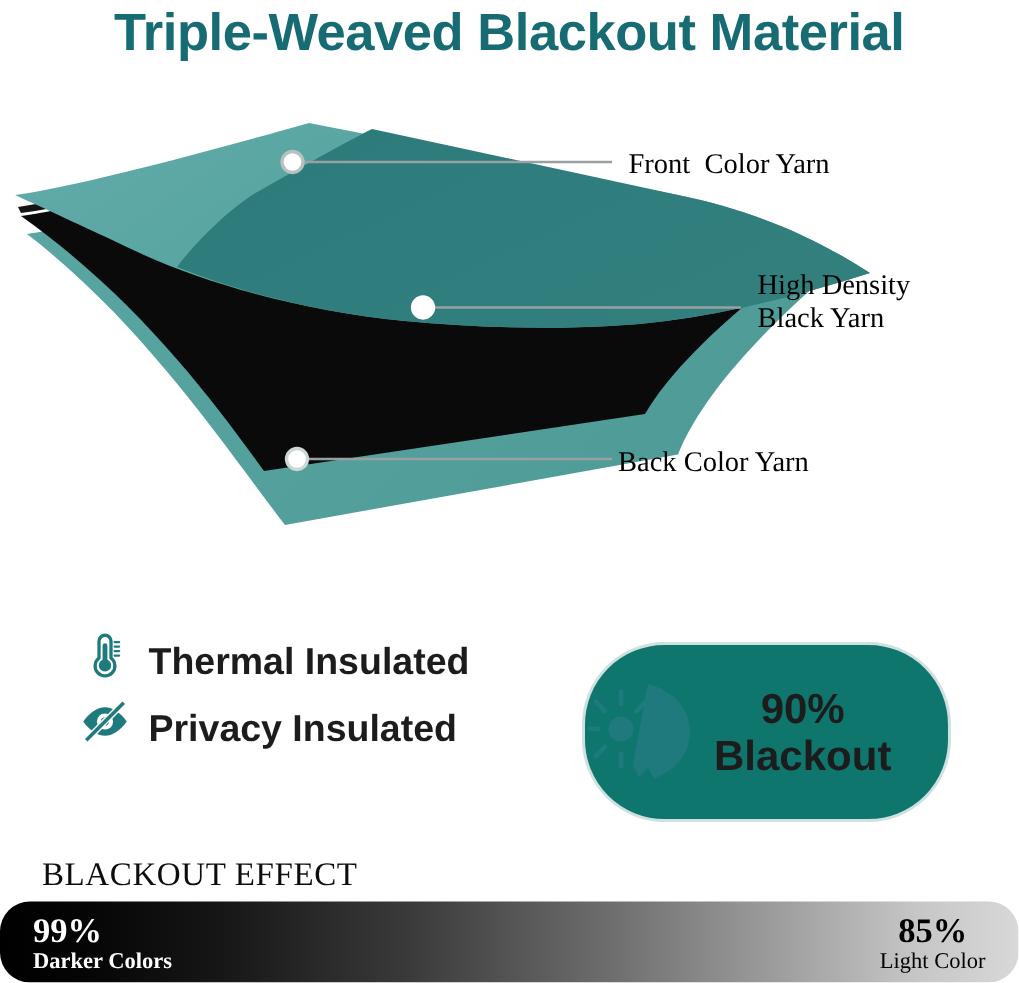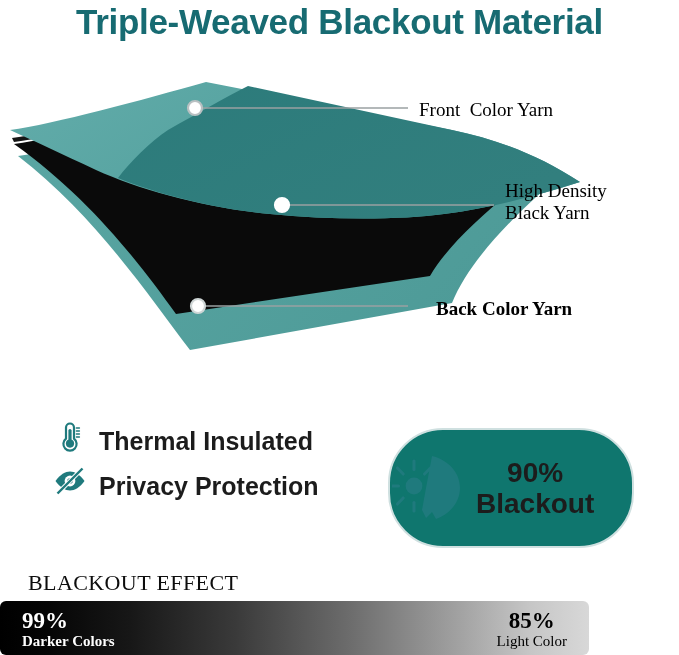--- a/index.html
+++ b/index.html
@@ -44,21 +44,21 @@
   .callout-label {
     position: absolute;
     font-family: "Liberation Serif", serif;
     font-size: 19px;
     color: #000000;
     line-height: 1.18;
     white-space: pre;
   }
   #label-front { top: 99px; left: 419px; }
   #label-high  { top: 180px; left: 505px; }
-  #label-back  { top: 298px; left: 436px; font-weight: bold; }
+  #label-back  { top: 298px; left: 412px; }
 
   
   #features {
     position: absolute;
     top: 412px;
     left: 50px;
     width: 330px;
   }
   .feature-row {
     display: flex;
@@ -123,23 +123,23 @@
     font-family: "Liberation Serif", serif;
     font-size: 22px;
     letter-spacing: 0.4px;
     color: #0d0d0d;
     white-space: nowrap;
   }
   #effect-bar {
     position: absolute;
     left: 0;
     top: 601px;
-    width: 589px;
+    width: 679px;
     height: 54px;
-    border-radius: 6px;
+    border-radius: 20px;
     background: linear-gradient(to right,
        #000000 0%,
        #050505 8%,
        #171717 22%,
        #3a3a3a 40%,
        #6e6e6e 60%,
        #a2a2a2 78%,
        #c6c6c6 90%,
        #d8d8d8 100%);
   }
@@ -260,21 +260,21 @@
     <span class="feature-icon">
       <svg width="34" height="34" viewBox="0 0 34 34" xmlns="http://www.w3.org/2000/svg">
         <path d="M2.5 17 C 7 10.5, 12.5 7.5, 17 7.5 C 21.5 7.5, 27 10.5, 31.5 17
                  C 27 23.5, 21.5 26.5, 17 26.5 C 12.5 26.5, 7 23.5, 2.5 17 Z" fill="#1f7a7d"></path>
         <circle cx="17" cy="17" r="5.4" fill="#ffffff"></circle>
         <circle cx="17" cy="17" r="2.8" fill="#1f7a7d"></circle>
         <line x1="4.5" y1="29.5" x2="29.5" y2="4.5" stroke="#ffffff" stroke-width="4.4"></line>
         <line x1="4.5" y1="29.5" x2="29.5" y2="4.5" stroke="#1f7a7d" stroke-width="2.4"></line>
       </svg>
     </span>
-    <span class="feature-text">Privacy Protection</span>
+    <span class="feature-text">Privacy Insulated</span>
   </div>
 
 </div>
 
 <div id="badge">
   <span id="badge-icon">
     <svg width="74" height="72" viewBox="0 0 74 72" xmlns="http://www.w3.org/2000/svg">
 
       <circle cx="22" cy="34" r="8.4" fill="#1f7a7d"></circle>
 

